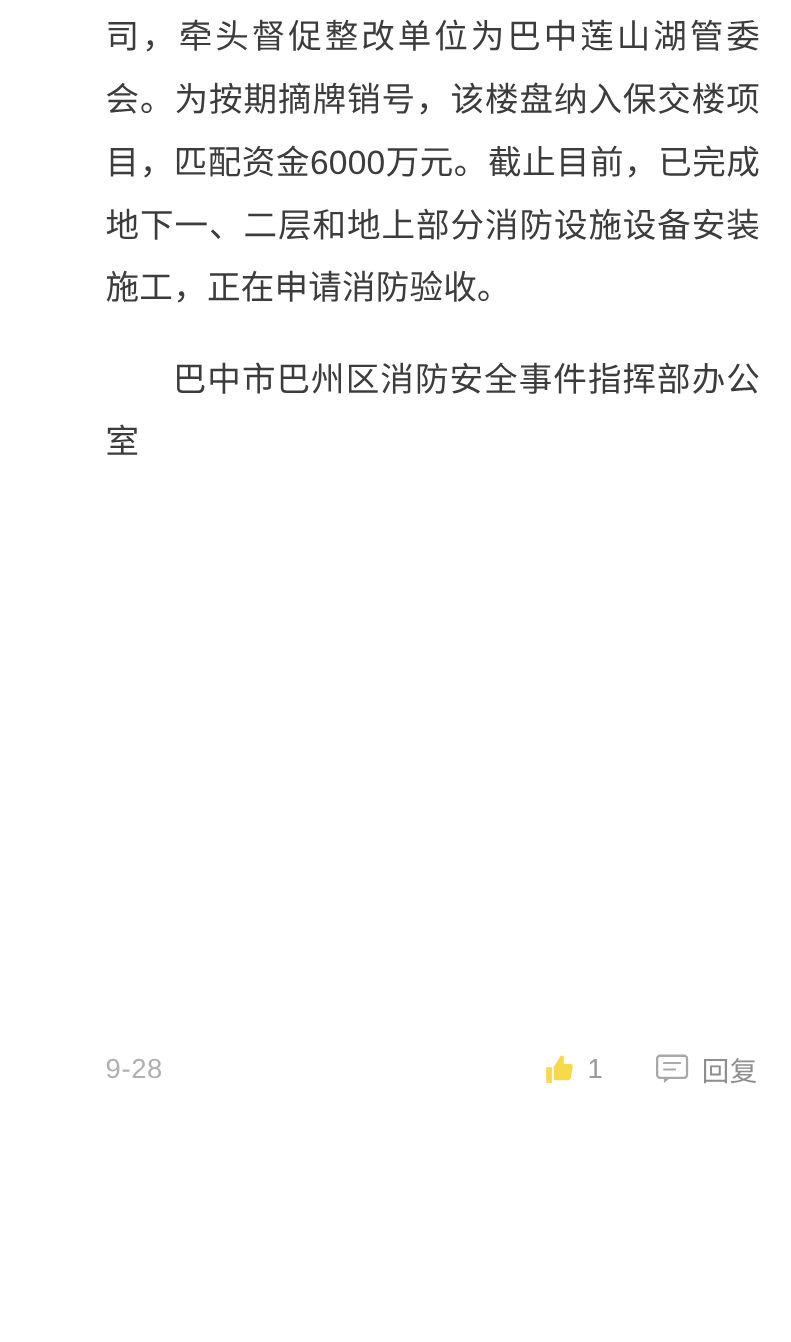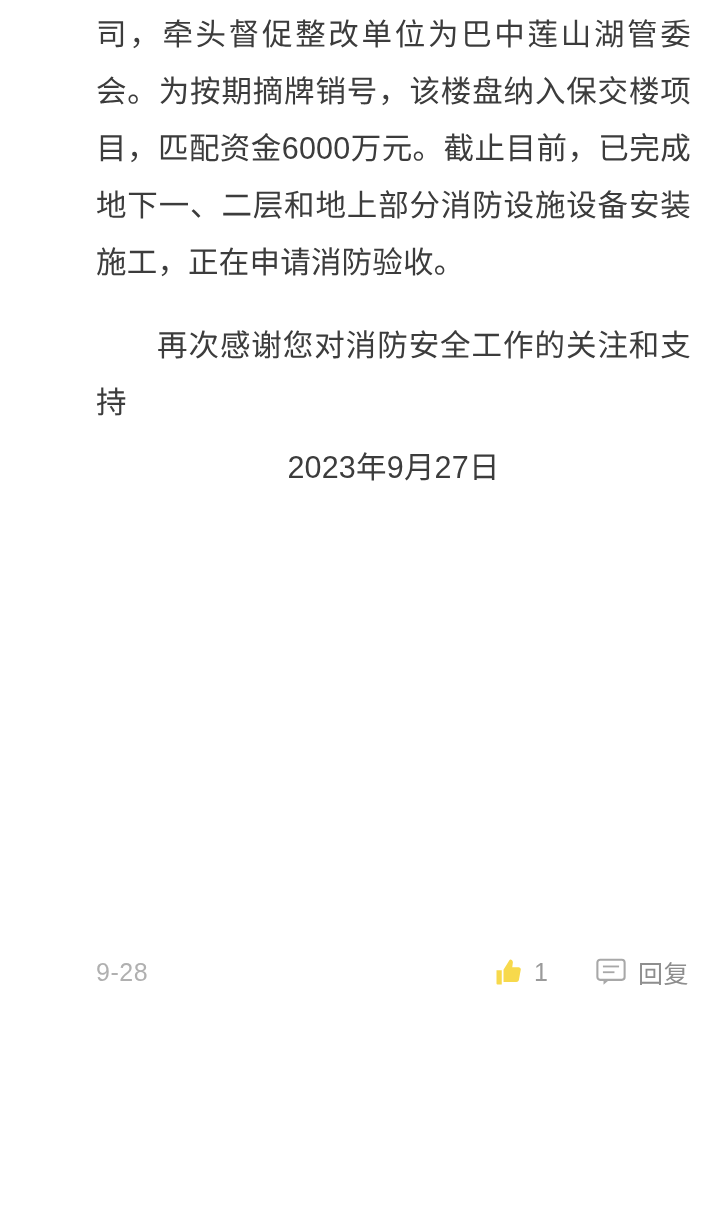--- a/index.html
+++ b/index.html
@@ -134,23 +134,22 @@
 
 <div class="screen">
 
   <div class="left-strip"></div>
 
   <div class="content-area">
 
     <p class="para para-top">司，牵头督促整改单位为巴中莲山湖管委会。为按期摘牌销号，该楼盘纳入保交楼项目，匹配资金6000万元。截止目前，已完成地下一、二层和地上部分消防设施设备安装施工，正在申请消防验收。</p>
 
 
-    <p class="para para-indent sig-block">再次感谢您对消防安全工作的关注和支持</p>
+    <p class="para para-indent sig-block">巴中市巴州区消防安全事件指挥部办公室</p>
 
-    <p class="para para-center date-block">2023年9月27日</p>
 
   </div>
 
   <div class="footer">
 
     <span class="footer-date">9-28</span>
 
     <span class="footer-spacer"></span>
 
     <div class="footer-action like-action">

